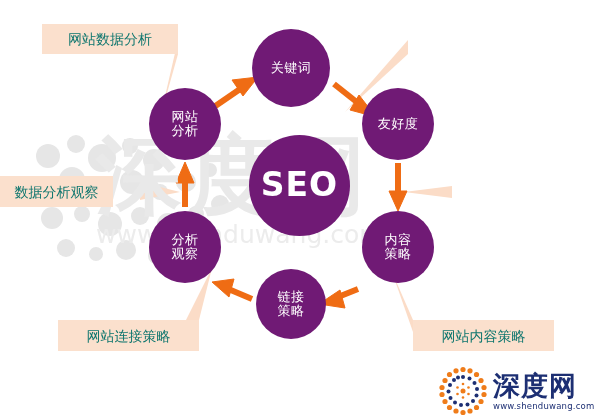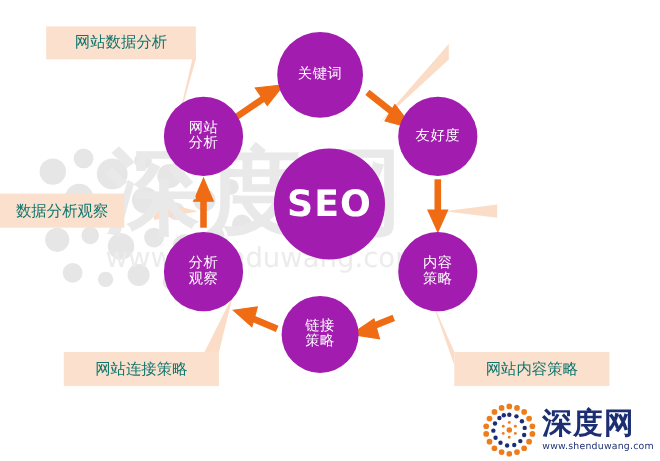--- a/index.html
+++ b/index.html
@@ -10,21 +10,21 @@
     overflow:hidden;
     position:relative;
   }
   #stage{position:absolute;left:0;top:0;width:600px;height:419px;}
   #svg-layer{position:absolute;left:0;top:0;width:600px;height:419px;}
 
   
   .node{
     position:absolute;
     border-radius:50%;
-    background:#a21caf;
+    background:#701a75;
     color:#ffffff;
     display:flex;
     flex-direction:column;
     align-items:center;
     justify-content:center;
     line-height:1.06;
     text-align:center;
     font-size:13px;
     letter-spacing:0.5px;
     z-index:6;

